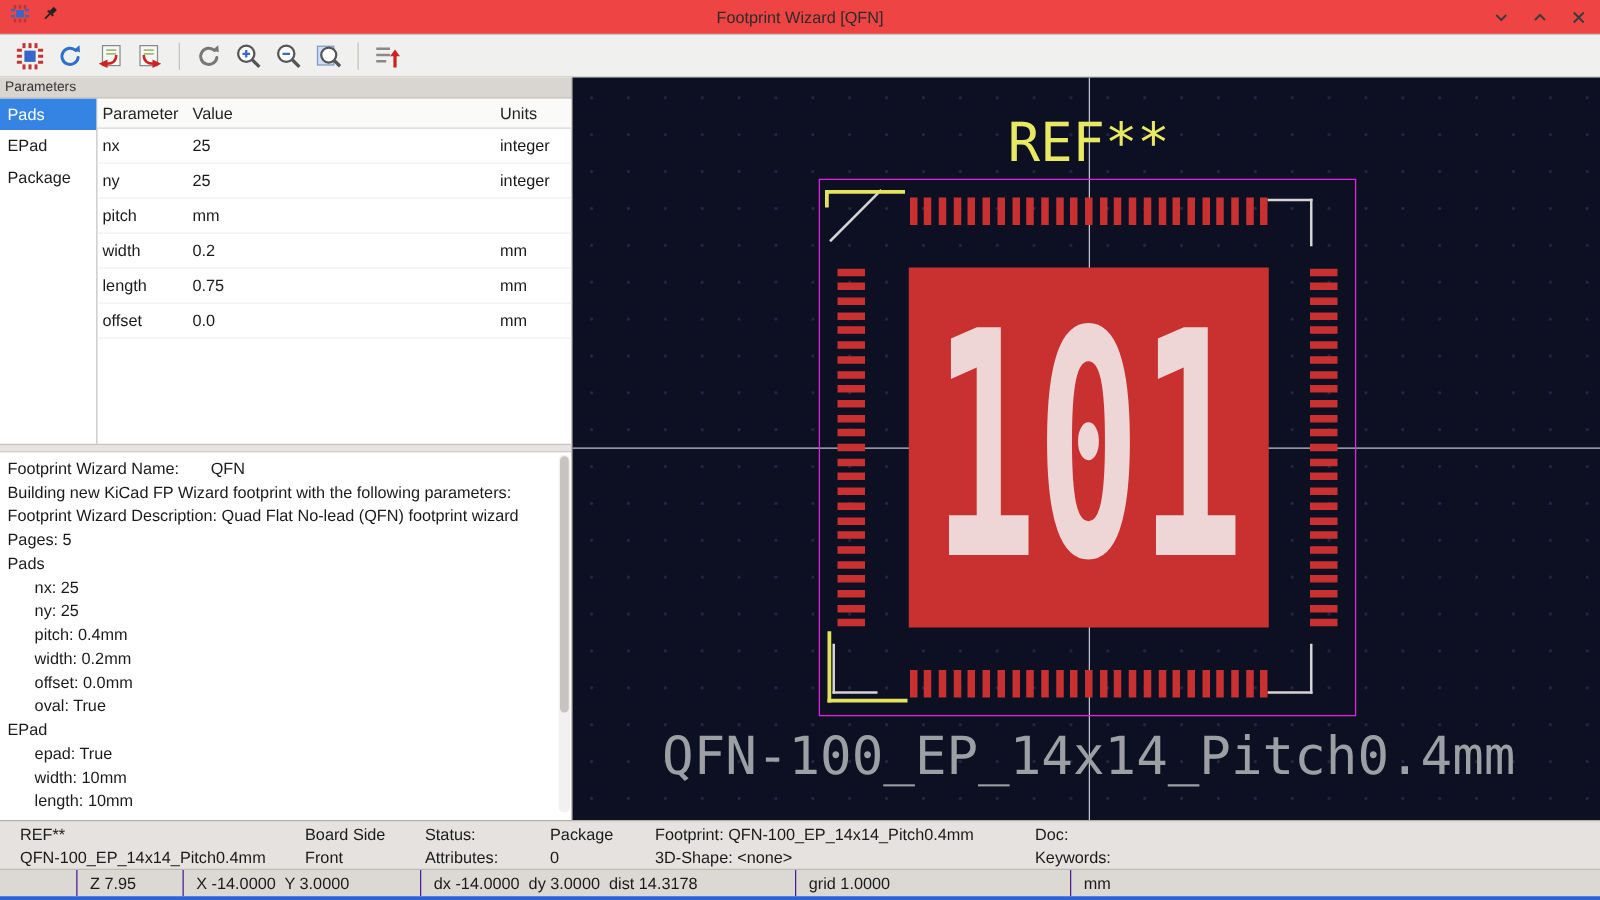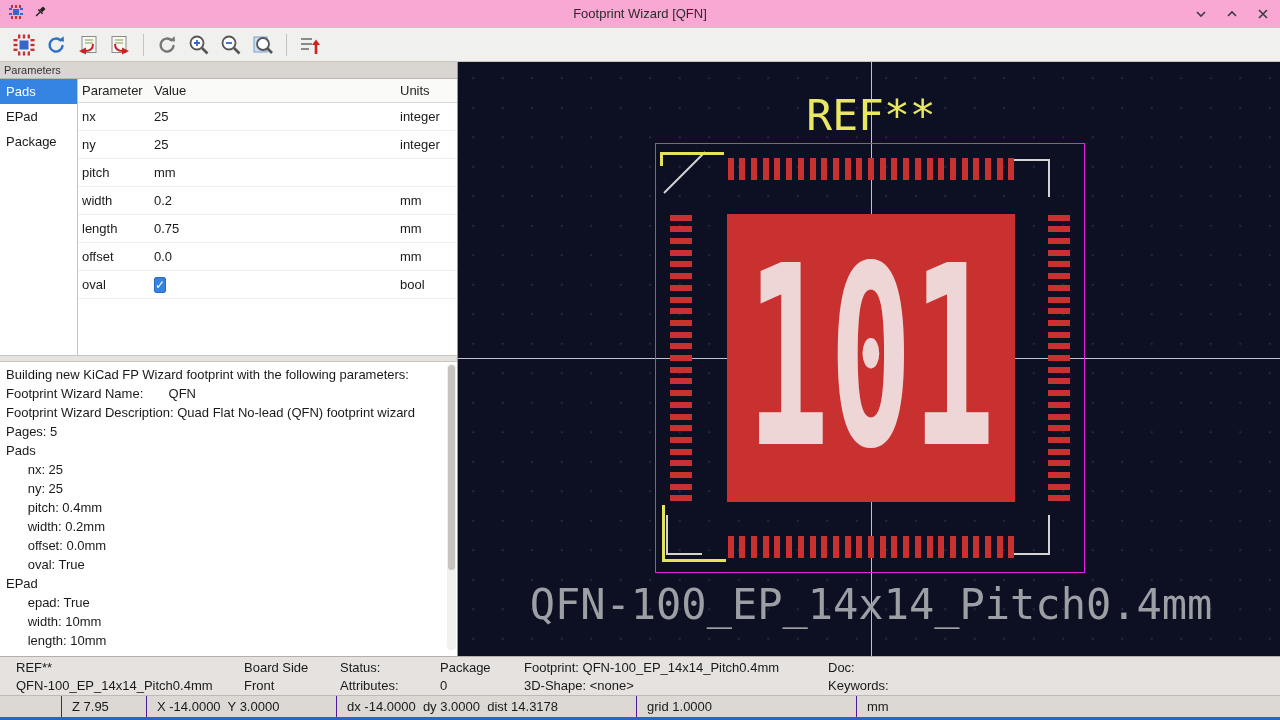--- a/index.html
+++ b/index.html
@@ -1,19 +1,19 @@
 <!DOCTYPE html>
 <html><head>
 <meta charset="utf-8">
 <style>
   html,body{margin:0;padding:0;background:#444;}
   #app{position:relative;width:1280px;height:720px;background:#ecebe9;font-family:"Liberation Sans",sans-serif;color:#1a1a1a;overflow:hidden;}
 
   
-  .titlebar{position:absolute;top:0;left:0;width:1280px;height:28px;background:#f9a8d4;border-bottom:1px solid #c9c6c2;box-sizing:border-box;}
+  .titlebar{position:absolute;top:0;left:0;width:1280px;height:28px;background:#ef4444;border-bottom:1px solid #c9c6c2;box-sizing:border-box;}
   .tb-left{position:absolute;left:8px;top:0;height:27px;display:flex;align-items:center;gap:9px;}
   .tb-title{position:absolute;left:0;right:0;top:0;height:27px;display:flex;align-items:center;justify-content:center;font-size:13px;color:#2b2b2b;}
   .tb-right{position:absolute;right:8px;top:0;height:27px;display:flex;align-items:center;gap:13px;}
   .winbtn{width:18px;height:18px;display:flex;align-items:center;justify-content:center;}
 
   
   .toolbar{position:absolute;top:28px;left:0;width:1280px;height:34px;background:#f0f0ef;border-bottom:1px solid #c9c6c2;box-sizing:border-box;display:flex;align-items:center;padding-left:8px;}
   .tool{width:32px;height:28px;display:flex;align-items:center;justify-content:center;border-radius:3px;}
   .tsep{width:1px;height:22px;background:#c6c3bf;margin:0 7px;}
 
@@ -233,34 +233,29 @@
         <div class="grid-row">
           <span class="gc-param">length</span>
           <span class="gc-value">0.75</span>
           <span class="gc-units">mm</span>
         </div>
         <div class="grid-row">
           <span class="gc-param">offset</span>
           <span class="gc-value">0.0</span>
           <span class="gc-units">mm</span>
         </div>
-        <div class="grid-row">
-          <span class="gc-param">oval</span>
-          <span class="gc-value"><span class="checkbox">✓</span></span>
-          <span class="gc-units">bool</span>
-        </div>
       </div>
     </div>
     <div class="sash"></div>
     <div class="msg" id="msg-panel">
       <div class="msg-scroll">
           <div class="msg-thumb"></div>
         </div>
-    <div class="msg-line">Building new KiCad FP Wizard footprint with the following parameters:</div>
-        <div class="msg-line">Footprint Wizard Name:       QFN</div>
+    <div class="msg-line">Footprint Wizard Name:       QFN</div>
+        <div class="msg-line">Building new KiCad FP Wizard footprint with the following parameters:</div>
         <div class="msg-line">Footprint Wizard Description: Quad Flat No-lead (QFN) footprint wizard</div>
         <div class="msg-line">Pages: 5</div>
         <div class="msg-line">Pads</div>
         <div class="msg-line">      nx: 25</div>
         <div class="msg-line">      ny: 25</div>
         <div class="msg-line">      pitch: 0.4mm</div>
         <div class="msg-line">      width: 0.2mm</div>
         <div class="msg-line">      offset: 0.0mm</div>
         <div class="msg-line">      oval: True</div>
         <div class="msg-line">EPad</div>

